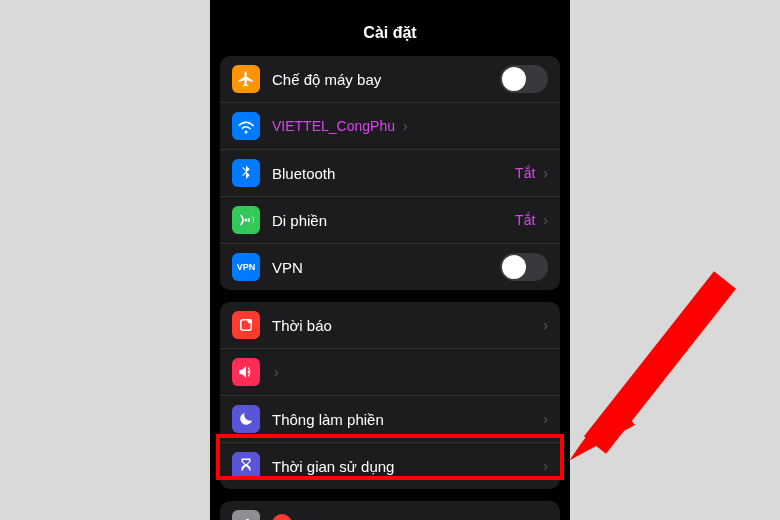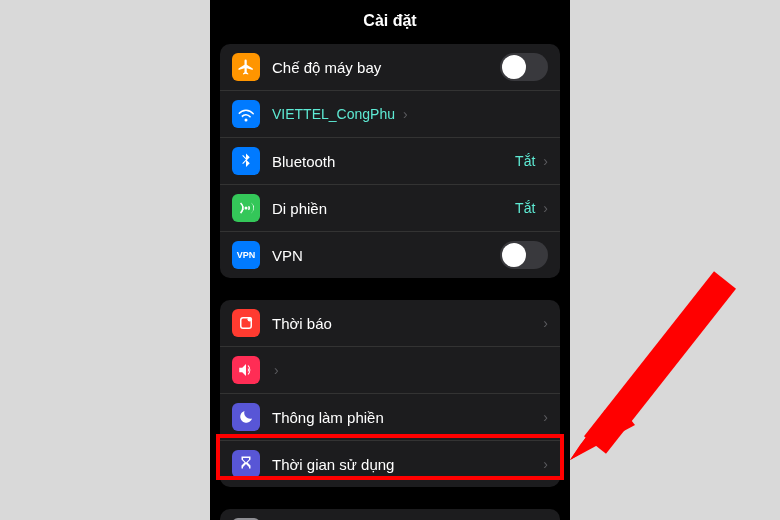--- a/index.html
+++ b/index.html
@@ -15,27 +15,27 @@
     }
     .phone-frame {
       width: 360px;
       background: #000;
       color: #fff;
       height: 520px;
       overflow: hidden;
     }
     .header {
       text-align: center;
-      padding: 12px 0 10px;
+      padding: 24px 0 10px;
       font-size: 16px;
       font-weight: 600;
     }
     .section {
       background: #1c1c1e;
-      margin: 22px 10px;
+      margin: 12px 10px;
       border-radius: 10px;
       overflow: hidden;
     }
     .section.first { margin-top: 4px; }
     .row {
       display: flex;
       align-items: center;
       padding: 9px 12px;
       min-height: 44px;
       border-bottom: 0.5px solid #333;
@@ -52,21 +52,21 @@
       align-items: center;
       justify-content: center;
     }
     .label {
       flex: 1;
       font-size: 15px;
       color: #fff;
     }
     .detail {
       font-size: 14px;
-      color: #5eead4;
+      color: #d946ef;
       margin-right: 6px;
     }
     .chevron {
       color: #5a5a5e;
       font-size: 14px;
       margin-left: 2px;
     }
     .toggle {
       width: 48px;
       height: 28px;

